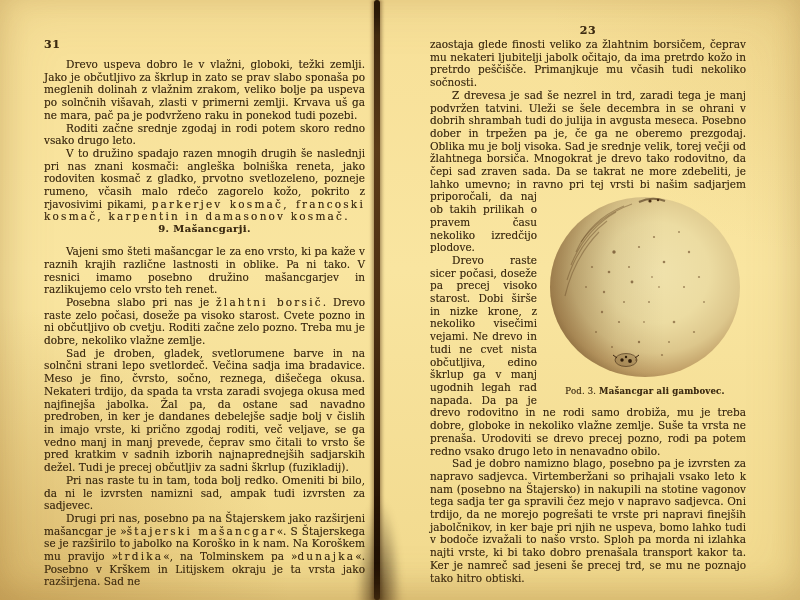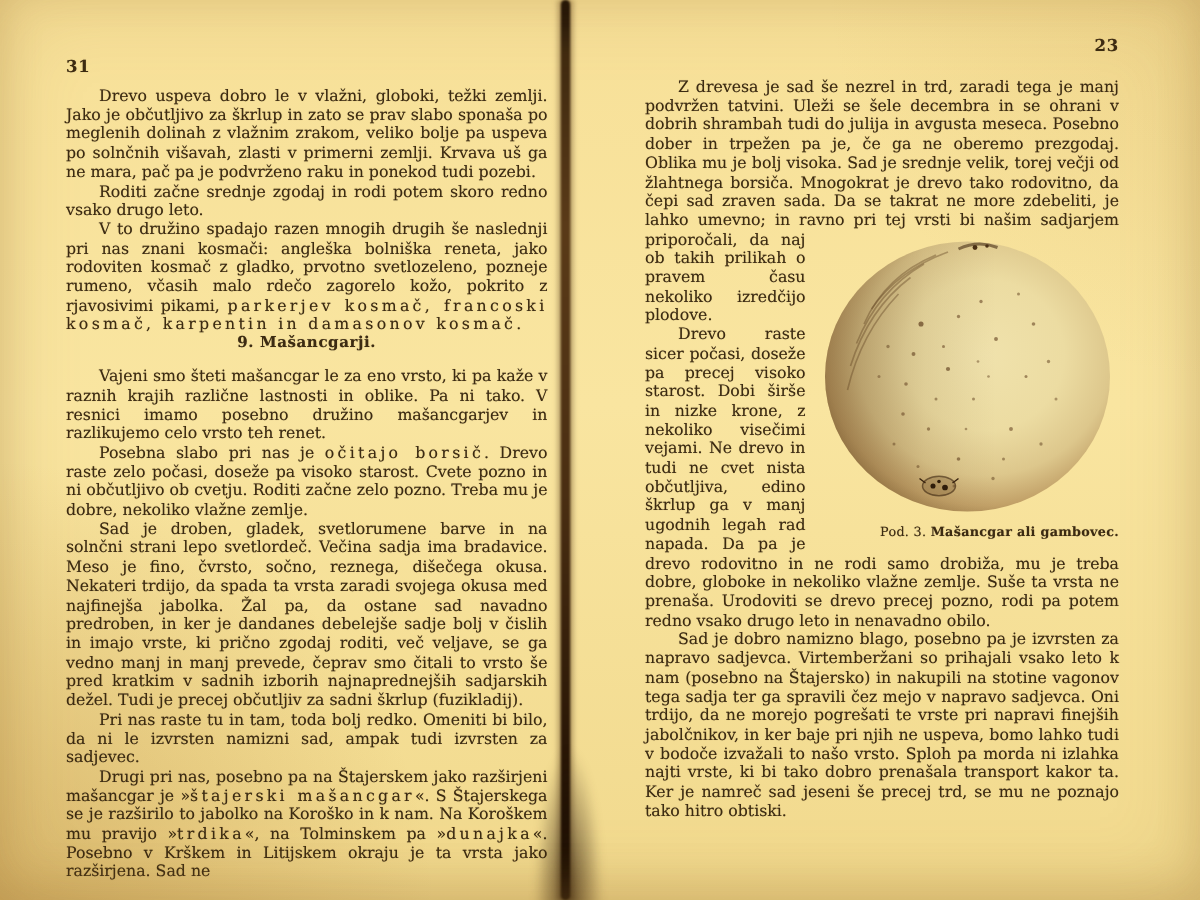--- a/index.html
+++ b/index.html
@@ -18,27 +18,27 @@
   .page{position:absolute;}
   .page-left{left:44px;top:38px;width:321px;}
   .page-right{left:430px;top:24px;width:316px;}
   .page p{margin:0;text-align:justify;font-size:10.5px;line-height:12.7px;
           text-shadow:0 0 .5px rgba(60,43,18,.45);}
   .ind{text-indent:22px;}
   .noind{text-indent:0;}
   .pagenum{font-size:11px;font-weight:bold;letter-spacing:.5px;
            text-shadow:0 0 .5px rgba(60,43,18,.45);}
   .page-left .pagenum{text-align:left;margin-bottom:7px;}
-  .page-right .pagenum{text-align:right;margin-bottom:15px;}
+  .page-right .pagenum{text-align:center;margin-bottom:1px;}
   h2.heading{margin:0 0 11px;font-size:10px;text-align:center;font-weight:bold;
              letter-spacing:.4px;text-shadow:0 0 .5px rgba(60,43,18,.5);}
   .sp{letter-spacing:2.2px;}
   .figwrap{float:right;width:202px;margin:2px 0 3px 7px;text-align:center;}
   .figwrap svg{display:block;width:202px;height:190px;filter:blur(.35px);}
-  .caption{display:block;font-size:8.5px;margin-top:3px;letter-spacing:.2px;text-indent:0;text-align:right;}
+  .caption{display:block;font-size:8.5px;margin-top:3px;letter-spacing:.2px;text-indent:0;}
   .caption b{font-weight:bold;}
   
   .gutter{position:absolute;left:362px;top:0;bottom:0;width:32px;pointer-events:none;z-index:5;}
   .gutter::before{content:"";position:absolute;left:8px;top:0;bottom:0;width:14px;
     background:linear-gradient(to right,rgba(82,52,20,0) 0%,rgba(82,52,20,.55) 38%,rgba(30,17,6,.85) 50%,rgba(82,52,20,.55) 62%,rgba(82,52,20,0) 100%);
     filter:blur(1.3px);}
   .gutter::after{content:"";position:absolute;left:12px;top:0;bottom:0;width:6px;border-radius:3px;
     background:linear-gradient(to bottom,#150b03 0%,#402a10 6%,#5a3a18 25%,#4a2e12 55%,#271505 85%,#150b03 100%);
     filter:blur(.6px);}
   .gutter-bottom{position:absolute;left:350px;bottom:-6px;width:58px;height:150px;pointer-events:none;z-index:6;
@@ -50,31 +50,32 @@
 
 <div class="spread">
 
   <div class="page page-left">
     <div class="pagenum">31</div>
     <p class="ind">Drevo uspeva dobro le v vlažni, globoki, težki zemlji. Jako je občutljivo za škrlup in zato se prav slabo sponaša po meglenih dolinah z vlažnim zrakom, veliko bolje pa uspeva po solnčnih višavah, zlasti v primerni zemlji. Krvava uš ga ne mara, pač pa je podvrženo raku in ponekod tudi pozebi.</p>
     <p class="ind">Roditi začne srednje zgodaj in rodi potem skoro redno vsako drugo leto.</p>
     <p class="ind"><span>V to družino spadajo razen mnogih drugih še naslednji pri nas znani kosmači: angleška bolniška reneta, jako rodoviten kosmač z gladko, prvotno svetlozeleno, pozneje rumeno, včasih malo rdečo zagorelo kožo, pokrito z rjavosivimi pikami, </span><span class="sp">parkerjev kosmač, francoski kosmač, karpentin in damasonov kosmač</span><span>.</span></p>
     <h2 class="heading">9. Mašancgarji.</h2>
     <p class="ind">Vajeni smo šteti mašancgar le za eno vrsto, ki pa kaže v raznih krajih različne lastnosti in oblike. Pa ni tako. V resnici imamo posebno družino mašancgarjev in razlikujemo celo vrsto teh renet.</p>
-    <p class="ind"><span>Posebna slabo pri nas je </span><span class="sp">očitajo borsič</span><span>. Drevo raste zelo počasi, doseže pa visoko starost. Cvete pozno in ni občutljivo ob cvetju. Roditi začne zelo pozno. Treba mu je dobre, nekoliko vlažne zemlje.</span></p>
+    <p class="ind"><span>Posebna slabo pri nas je </span><span class="sp">žlahtni borsič</span><span>. Drevo raste zelo počasi, doseže pa visoko starost. Cvete pozno in ni občutljivo ob cvetju. Roditi začne zelo pozno. Treba mu je dobre, nekoliko vlažne zemlje.</span></p>
     <p class="ind">Sad je droben, gladek, svetlorumene barve in na solnčni strani lepo svetlordeč. Večina sadja ima bradavice. Meso je fino, čvrsto, sočno, reznega, dišečega okusa. Nekateri trdijo, da spada ta vrsta zaradi svojega okusa med najfinejša jabolka. Žal pa, da ostane sad navadno predroben, in ker je dandanes debelejše sadje bolj v čislih in imajo vrste, ki prično zgodaj roditi, več veljave, se ga vedno manj in manj prevede, čeprav smo čitali to vrsto še pred kratkim v sadnih izborih najnaprednejših sadjarskih dežel. Tudi je precej občutljiv za sadni škrlup (fuzikladij).</p>
     <p class="ind">Pri nas raste tu in tam, toda bolj redko. Omeniti bi bilo, da ni le izvrsten namizni sad, ampak tudi izvrsten za sadjevec.</p>
     <p class="ind"><span>Drugi pri nas, posebno pa na Štajerskem jako razširjeni mašancgar je »</span><span class="sp">štajerski mašancgar</span><span>«. S Štajerskega se je razširilo to jabolko na Koroško in k nam. Na Koroškem mu pravijo »</span><span class="sp">trdika</span><span>«, na Tolminskem pa »</span><span class="sp">dunajka</span><span>«. Posebno v Krškem in Litijskem okraju je ta vrsta jako razširjena. Sad ne</span></p>
   </div>
 
   <div class="gutter"></div>
   <div class="gutter-bottom"></div>
 
   <div class="page page-right">
     <div class="pagenum">23</div>
+    <p class="noind"><span>zaostaja glede finosti veliko za žlahtnim borsičem, čeprav mu nekateri ljubitelji jabolk očitajo, da ima pretrdo kožo in pretrdo peščišče. Primanjkuje mu včasih tudi nekoliko sočnosti.</span></p>
     <p class="ind"><span>Z drevesa je sad še nezrel in trd, zaradi tega je manj podvržen tatvini. Uleži se šele decembra in se ohrani v dobrih shrambah tudi do julija in avgusta meseca. Posebno dober in trpežen pa je, če ga ne oberemo prezgodaj. Oblika mu je bolj visoka. Sad je srednje velik, torej večji od žlahtnega borsiča. Mnogokrat je drevo tako rodovitno, da čepi sad zraven sada. Da se takrat ne more zdebeliti, je lahko umevno; in ravno pri</span><span class="figwrap">
           <svg viewBox="0 0 202 190" xmlns="http://www.w3.org/2000/svg">
         <defs>
           <radialGradient id="apfill" cx="56%" cy="42%" r="62%">
             <stop offset="0%" stop-color="#f0e2ac"></stop>
             <stop offset="45%" stop-color="#ecdca2"></stop>
             <stop offset="72%" stop-color="#ddc78c"></stop>
             <stop offset="90%" stop-color="#c2a168"></stop>
             <stop offset="100%" stop-color="#a1804c"></stop>
           </radialGradient>

